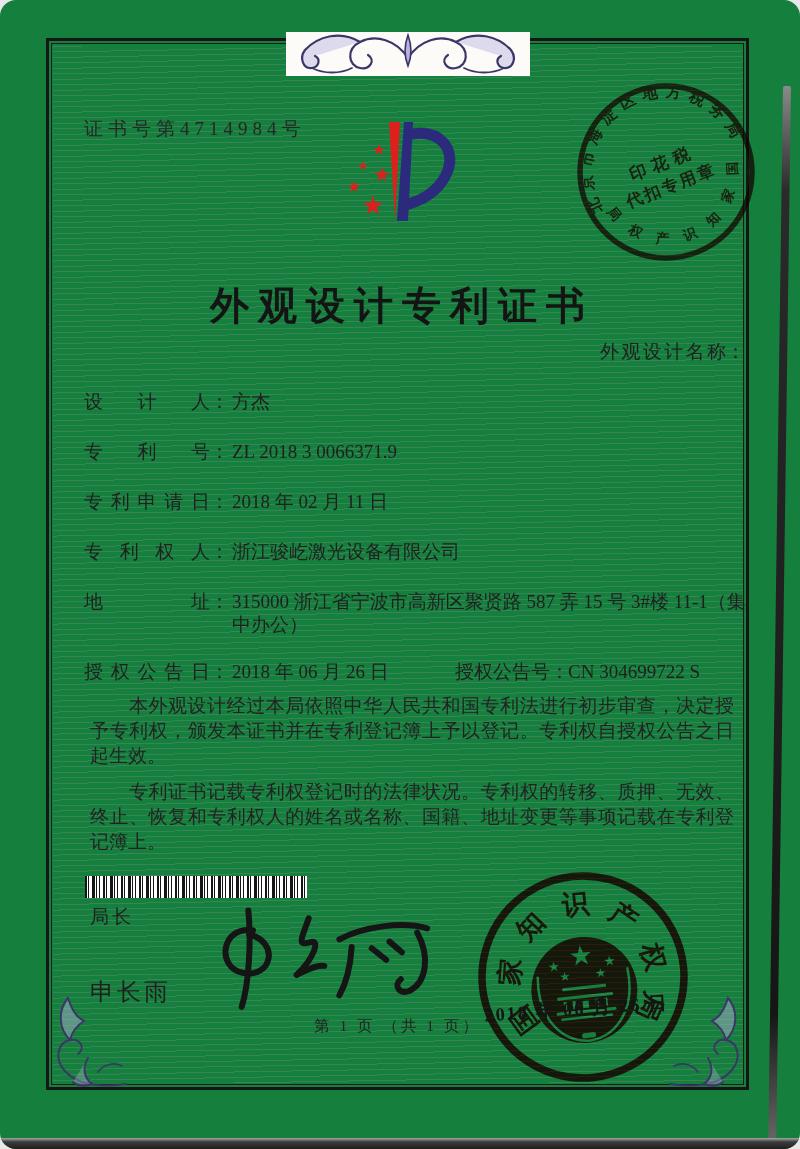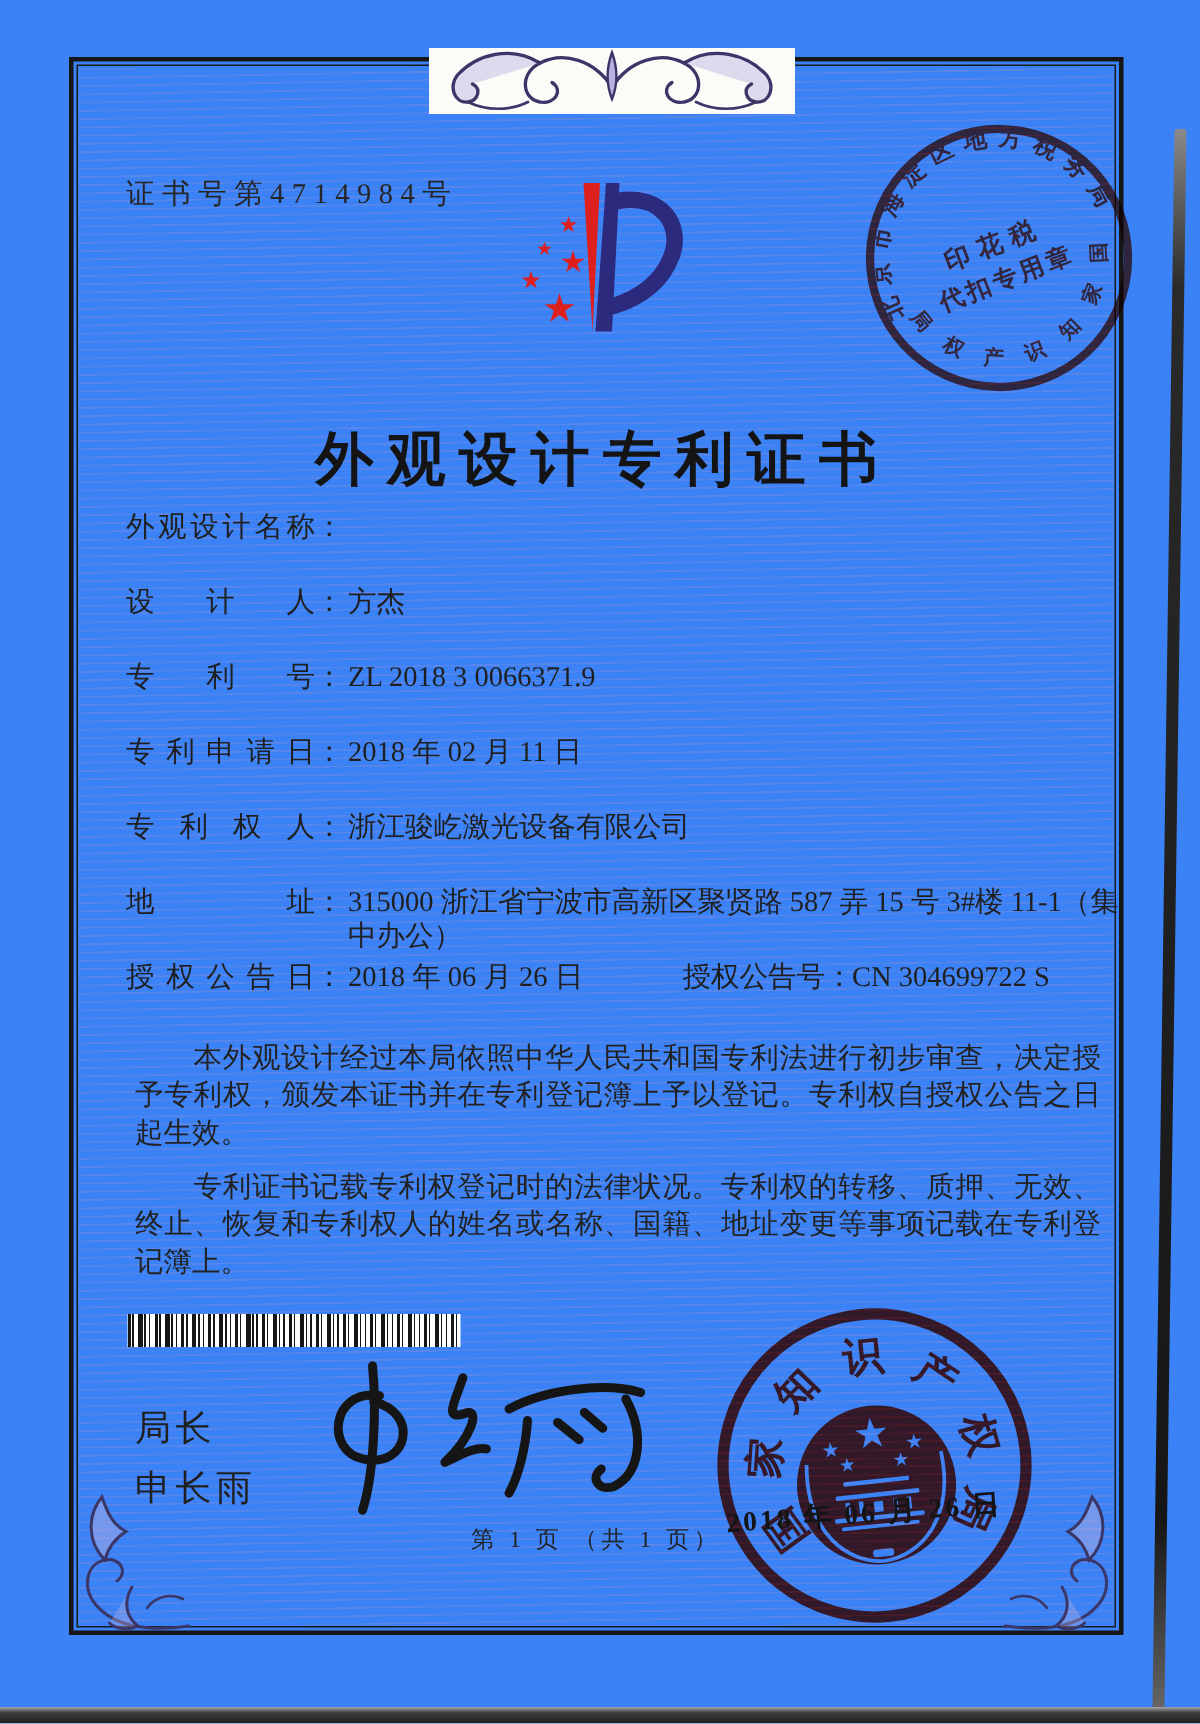--- a/index.html
+++ b/index.html
@@ -1,51 +1,51 @@
 <!DOCTYPE html>
 <html><head>
 <meta charset="utf-8">
 <style>
   html,body{margin:0;padding:0;background:#e8e8e8;}
-  .page{position:relative;width:800px;height:1149px;background:#3b82f6;overflow:hidden;
-        font-family:"Liberation Serif","DejaVu Serif",serif;color:#1f1f1f;}
+  .page{position:relative;width:800px;height:1149px;background:#15803d;overflow:hidden;
+        font-family:"Liberation Serif","DejaVu Serif",serif;color:#1f1f1f;border-radius:16px;}
   .abs{position:absolute;}
 
   
   .frame{left:46px;top:38px;width:703px;height:1052px;border:3.5px solid #161616;box-sizing:border-box;}
   .frame .inner{position:absolute;inset:2px;border:1.4px solid #1a1a1a;}
 
   
   .guilloche{left:53px;top:46px;width:690px;height:1037px;pointer-events:none;
     background:repeating-linear-gradient(179deg, rgba(203,148,186,.20) 0 1px, rgba(0,0,0,0) 1px 5.5px);}
 
   .cert-no{left:84px;top:116px;font-size:19px;letter-spacing:5px;color:#262626;}
 
   .title{left:46px;top:243px;width:703px;text-align:center;font-size:39px;font-weight:bold;
          letter-spacing:9px;padding-left:9px;box-sizing:border-box;color:#141414;margin-top:36px;}
 
   
   .fields{left:84px;top:340px;width:664px;font-size:19px;line-height:23px;}
-  .row{display:flex;align-items:flex-start;margin-bottom:27px;}
+  .row{display:flex;align-items:flex-start;margin-bottom:27px;justify-content:flex-end;}
   .row .lbl{width:126px;flex:none;text-align:justify;text-align-last:justify;}
   .row .colon{width:22px;flex:none;}
   .row .val{flex:1;}
-  .row-addr{margin-bottom:4px;}
+  .row-addr{margin-bottom:24px;}
   .grant-no{margin-left:auto;display:flex;flex:none;width:293px;}
   .grant-no .colon{width:18px;}
 
   .paras{left:78px;top:682px;width:668px;}
   .paras p{margin:12px;font-size:19px;line-height:24.8px;text-indent:2.05em;text-align:justify;color:#222;}
 
   .barcode{left:85px;top:876px;width:222px;height:22px;
     background:repeating-linear-gradient(90deg,#151515 0 2px,#fff 2px 3px,#151515 3px 4px,#fff 4px 7px,
       #151515 7px 10px,#fff 10px 11px,#151515 11px 12px,#fff 12px 14px,#151515 14px 15px,#fff 15px 18px);}
 
-  .director-title{left:90px;top:936px;font-family:Liberation Sans, sans-serif;
-    font-size:24px;font-weight:500;letter-spacing:3px;}
+  .director-title{left:90px;top:904px;font-family:Liberation Sans, sans-serif;
+    font-size:19px;font-weight:500;letter-spacing:3px;}
   .director-name{left:90px;top:976px;font-family:"Liberation Sans","DejaVu Sans",sans-serif;
     font-size:24px;font-weight:500;letter-spacing:3px;}
 
   .signature{left:192px;top:898px;transform:rotate(-2deg);}
 
   .stamp-tax{left:570px;top:76px;transform:rotate(-21deg);opacity:.92;mix-blend-mode:multiply;}
   .stamp-office{left:472px;top:866px;transform:rotate(-6deg);opacity:.95;mix-blend-mode:multiply;}
   .stamp-date{left:484px;top:996px;font-size:18.5px;font-weight:600;letter-spacing:2px;
     transform:rotate(-4deg);color:#141414;}
 

